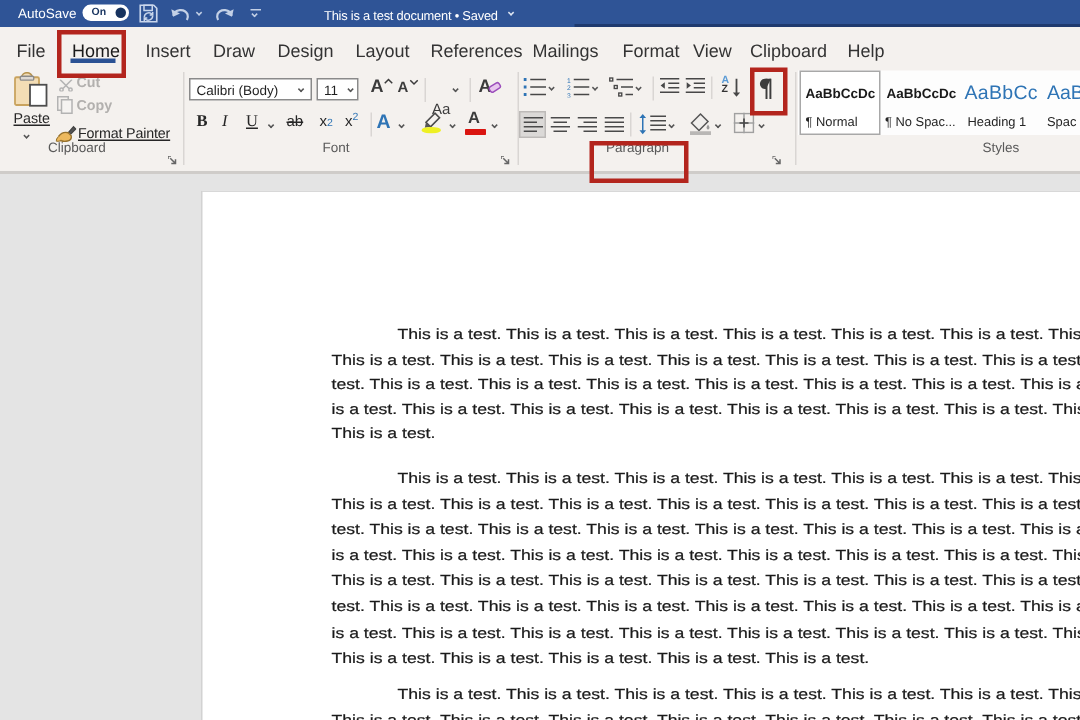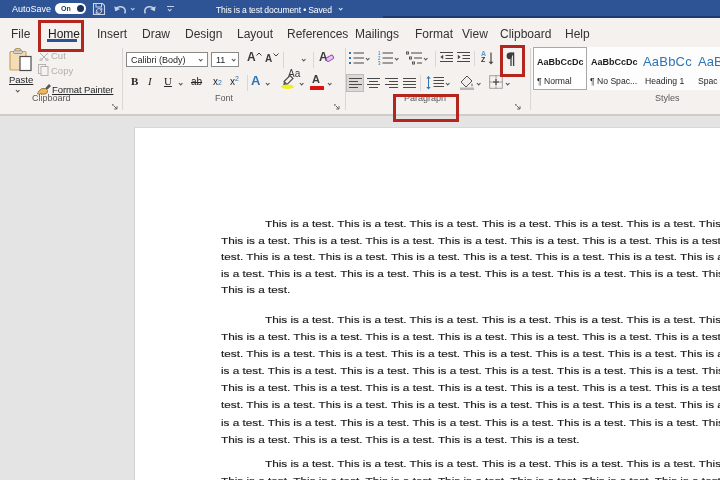--- a/index.html
+++ b/index.html
@@ -24,21 +24,21 @@
 .mi { position:absolute; top:9px; font-size:12px; color:#333; }
 #homeunder { position:absolute; left:47px; top:20.5px; width:30px; height:3px; background:#2b5294; }
 
 
 #ribbon { position:absolute; left:0; top:44px; width:720px; height:72px; background:#f4f1ee; border-bottom:2px solid #cfccc9; }
 .vsep { position:absolute; top:4px; height:62px; width:1px; background:#d9d6d3; }
 .glabel { position:absolute; top:49px; font-size:9px; color:#595959; }
 .launcher { position:absolute; top:60px; width:7px; height:7px; }
 .caretabs { position:absolute; width:3.4px; height:3.4px; border-right:1.1px solid #555; border-bottom:1.1px solid #555; transform:rotate(45deg); }
 .btxt { position:absolute; font-size:10px; color:#262626;text-decoration:underline; }
-.gtxt { position:absolute; font-size:9.5px; color:#b2b0ae; }
+.gtxt { position:absolute; font-size:9.5px; color:#b2b0ae;font-weight:bold; }
 
 
 .redbox { position:absolute; border:3.5px solid #b3251d; background:transparent; }
 
 
 #page { position:absolute; left:134px; top:127px; width:586px; height:353px; background:#fff; overflow:hidden; border-left:1px solid #d2d2d2; border-top:1px solid #d8d8d8; }
 .tl { position:absolute; left:86px; white-space:nowrap; font-size:9.8px; color:#1a1a1a; line-height:13px; transform:scaleX(1.2); transform-origin:0 0; -webkit-text-stroke:0.15px #1a1a1a; }
 </style>
 </head>
 <body>

